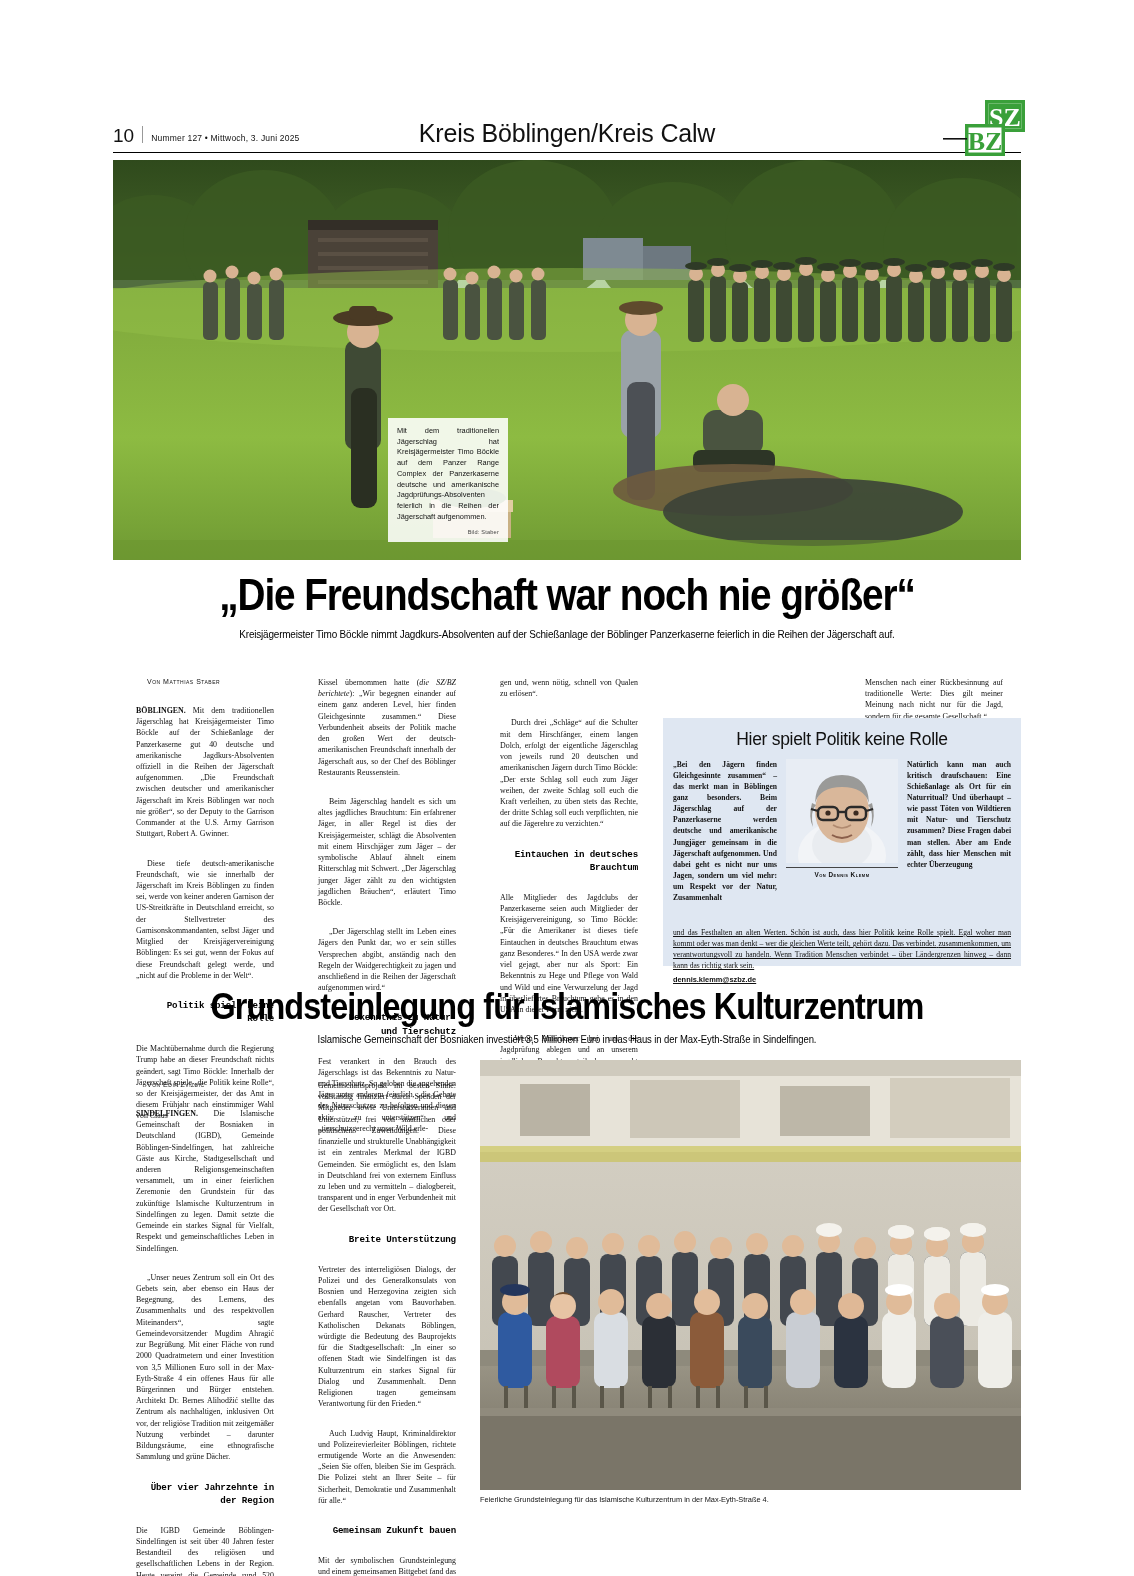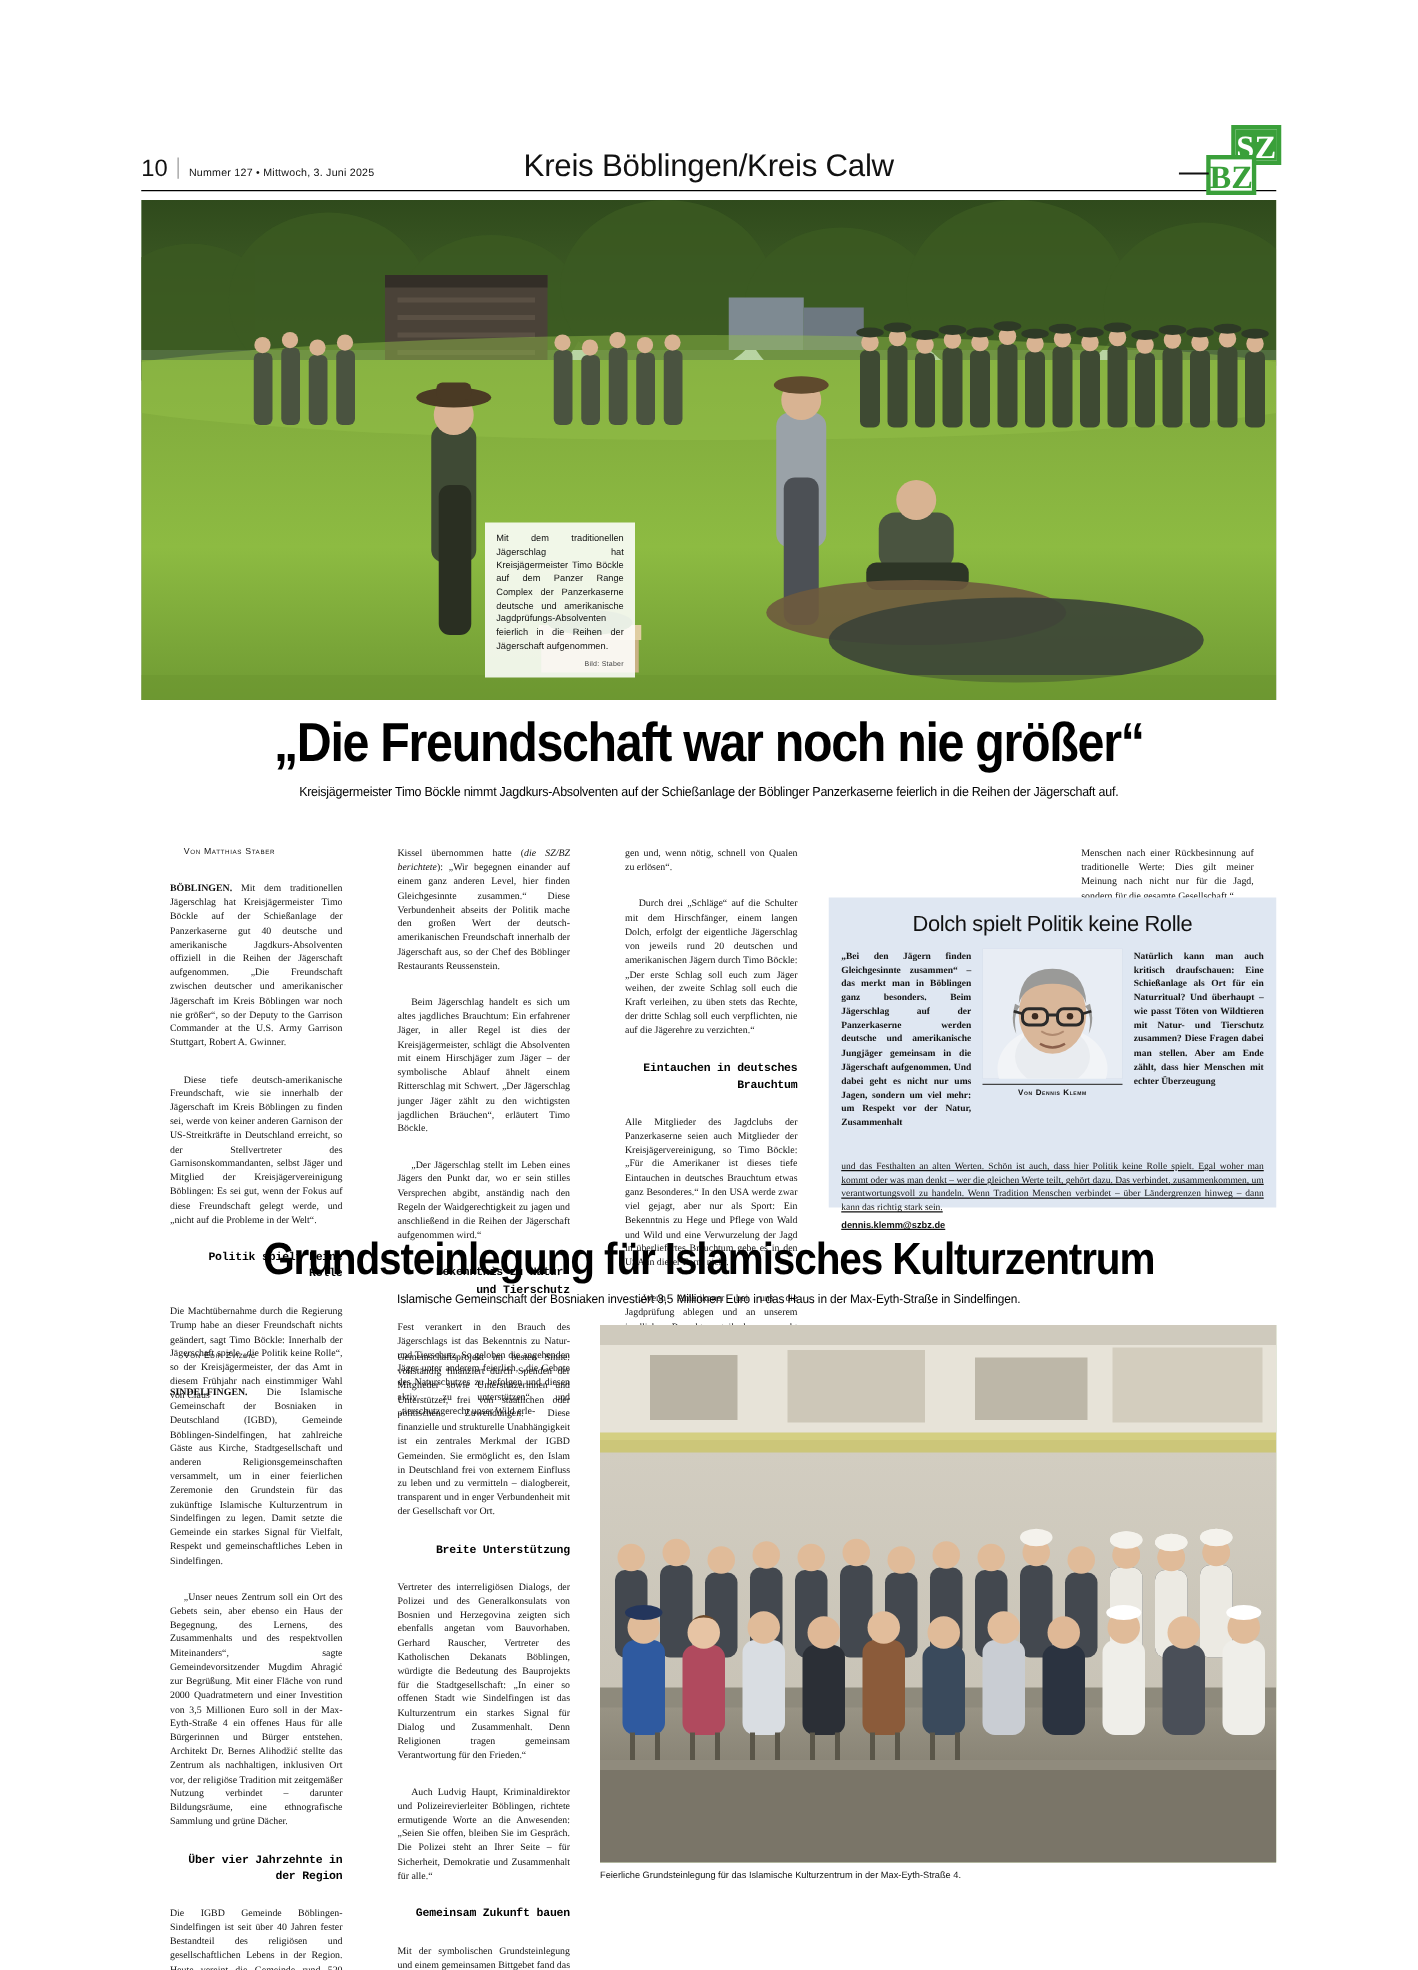--- a/index.html
+++ b/index.html
@@ -370,21 +370,21 @@
     <p class="first">Alle Mitglieder des Jagdclubs der Panzerkaserne seien auch Mitglieder der Kreisjägervereinigung, so Timo Böckle: „Für die Amerikaner ist dieses tiefe Eintauchen in deutsches Brauchtum etwas ganz Besonderes.“ In den USA werde zwar viel gejagt, aber nur als Sport: Ein Bekenntnis zu Hege und Pflege von Wald und Wild und eine Verwurzelung der Jagd in überliefertes Brauchtum gebe es in den USA in dieser Form nicht.</p>
     <p>„Wenn Amerikaner bei uns die Jagdprüfung ablegen und an unserem jagdlichen Brauchtum teilnehmen, macht es sie zu anderen Jägern“, so Timo Böckle: „Davon bin ich überzeugt.“ US-Amerikaner, die in Deutschland jagen wollen, müssen seit der Wiedervereinigung eine deutsche Jagdprüfung ablegen.</p>
   </div>
 
 
   <div class="col" style="left:847px;top:659px;width:174px;">
     <p class="first">Menschen nach einer Rückbesinnung auf traditionelle Werte: Dies gilt meiner Meinung nach nicht nur für die Jagd, sondern für die gesamte Gesellschaft.“</p>
   </div>
 
   <div class="commentbox">
-    <div class="cb-title">Dolch spielt Politik keine Rolle</div>
+    <div class="cb-title">Hier spielt Politik keine Rolle</div>
     <div class="cb-cols">
       <div class="cb-col">„Bei den Jägern finden Gleichgesinnte zusammen“ – das merkt man in Böblingen ganz besonders. Beim Jägerschlag auf der Panzerkaserne werden deutsche und amerikanische Jungjäger gemeinsam in die Jägerschaft aufgenommen. Und dabei geht es nicht nur ums Jagen, sondern um viel mehr: um Respekt vor der Natur, Zusammenhalt</div>
       <div class="cb-mid">
         <svg class="cb-portrait" viewBox="0 0 112 104">
           <rect width="112" height="104" fill="#e8edf4"></rect>
           <ellipse cx="56" cy="96" rx="44" ry="34" fill="#f2f4f7"></ellipse>
           <ellipse cx="56" cy="86" rx="30" ry="24" fill="#e9ecf0"></ellipse>
           <ellipse cx="56" cy="52" rx="27" ry="32" fill="#d9b79a"></ellipse>
           <path d="M29 44 Q30 16 56 16 Q82 16 83 44 Q78 28 56 28 Q34 28 29 44Z" fill="#9a9a98"></path>
           <path d="M26 44 Q22 58 27 68 Q24 52 30 46Z" fill="#9a9a98"></path>

